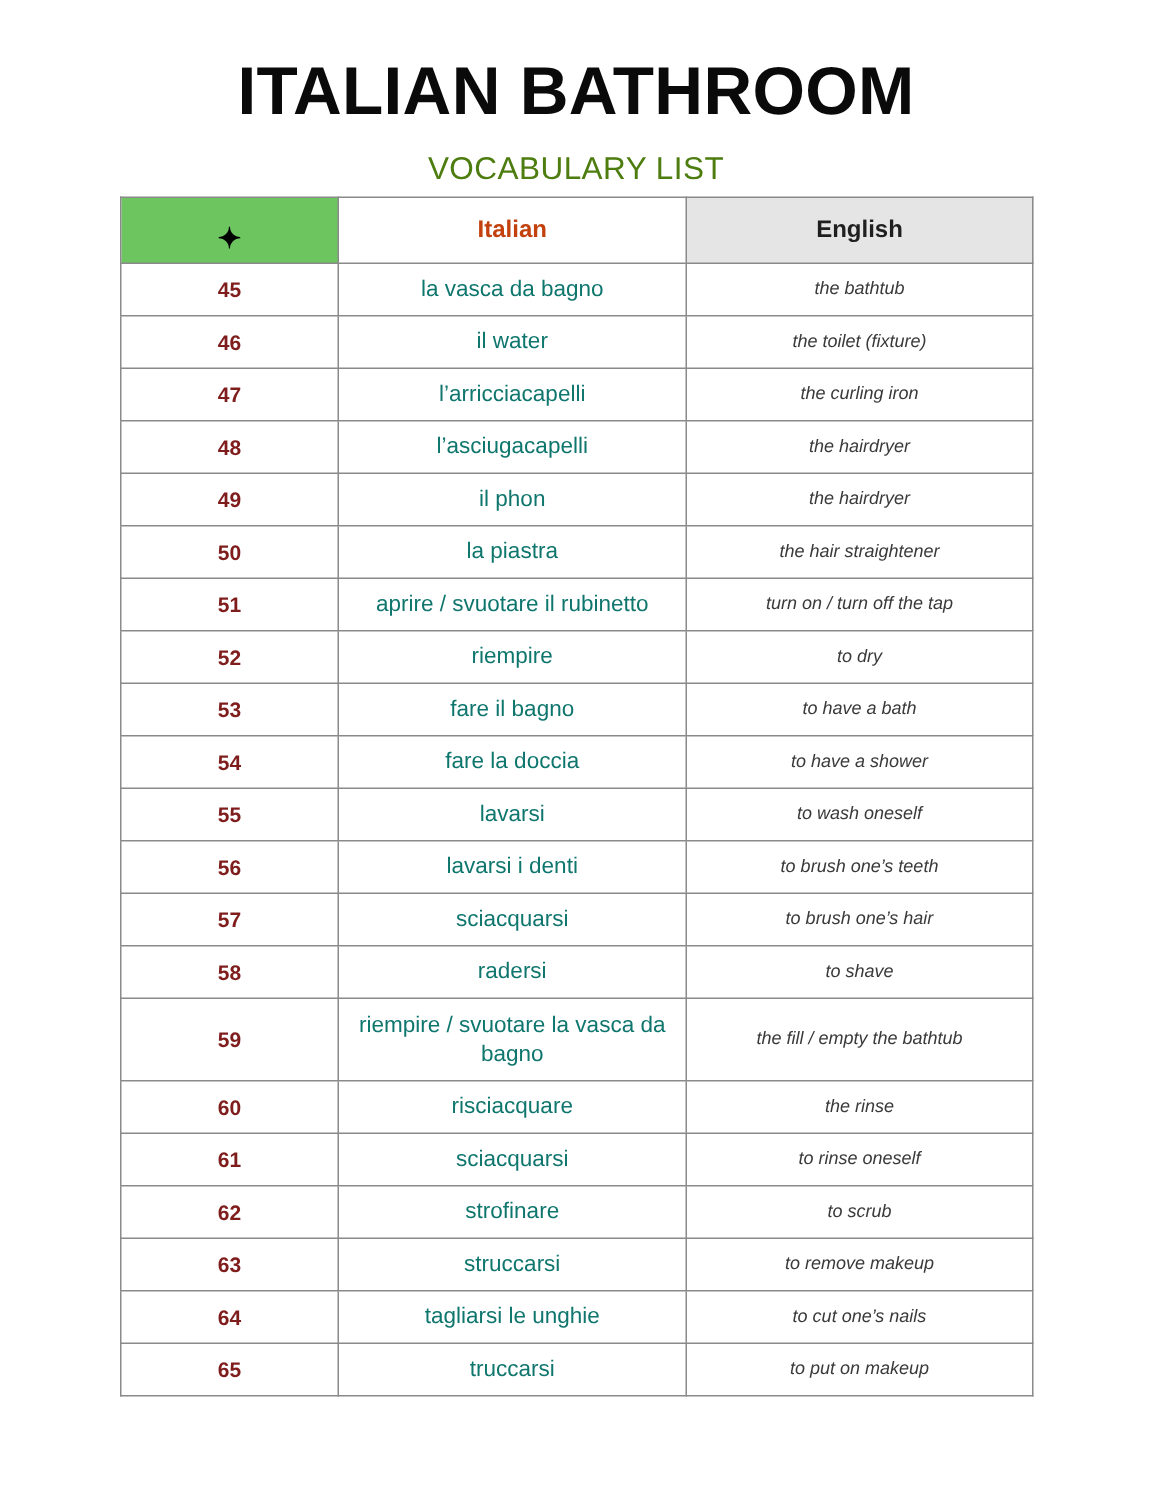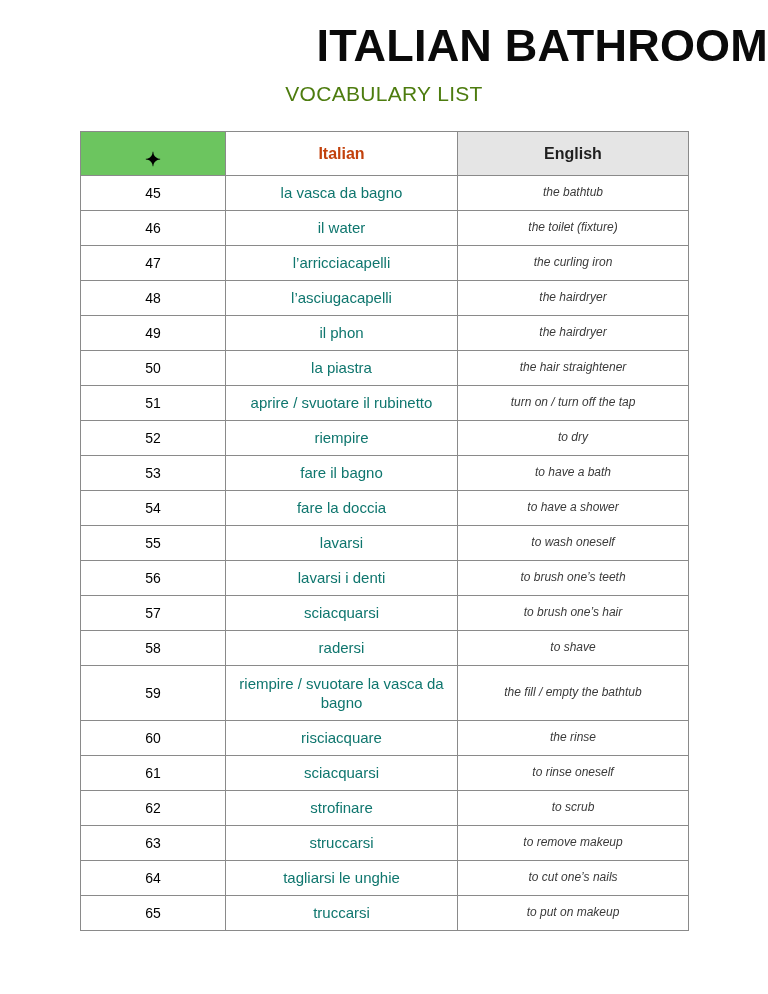--- a/index.html
+++ b/index.html
@@ -28,22 +28,21 @@
     text-align: center;
     padding-top: 22px;
   }
   .main-title {
     font-family: "Liberation Sans", sans-serif;
     font-size: 45px;
     font-weight: 700;
     letter-spacing: 0.2px;
     line-height: 1.08;
     color: #0a0a0a;
-    margin: 0;
-    text-align: right;
+    margin: 15px;
   }
   .sub-title {
     font-family: "Liberation Sans", sans-serif;
     font-size: 21px;
     font-weight: 400;
     letter-spacing: 0.3px;
     color: #4d7c0f;
     margin: 11px 0 0 0;
   }
 
@@ -98,22 +97,22 @@
     font-weight: 700;
     color: #1f1f1f;
   }
 
   
   tbody tr { height: 35px; }
   tbody tr.tall { height: 55px; }
 
   td.c-num {
     font-size: 14px;
-    font-weight: 400;
-    color: #000000;
+    font-weight: 700;
+    color: #7f1d1d;
   }
   td.c-ita {
     font-size: 15px;
     font-weight: 400;
     color: #0f766e;
     line-height: 1.28;
   }
   td.c-eng {
     font-size: 12px;
     font-style: italic;

